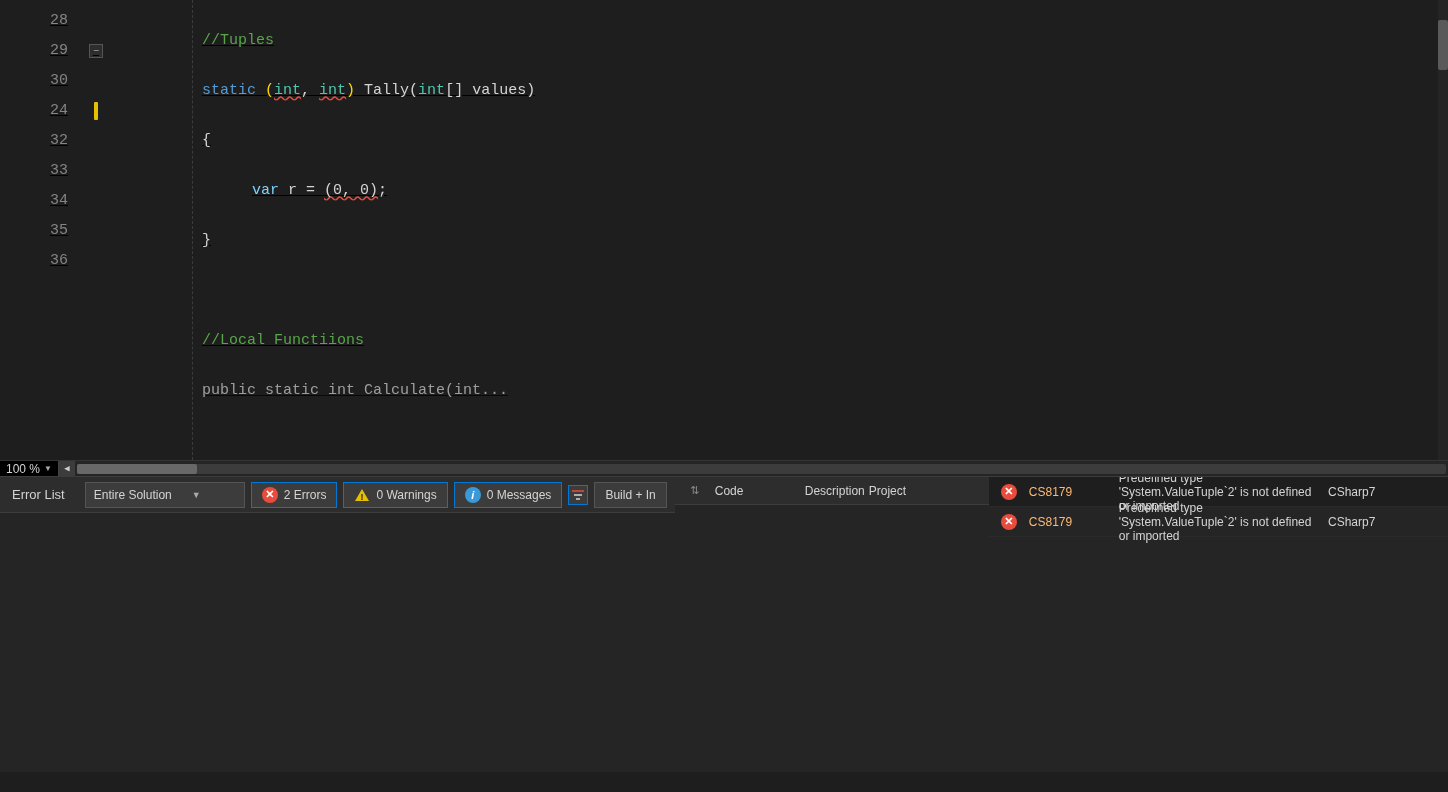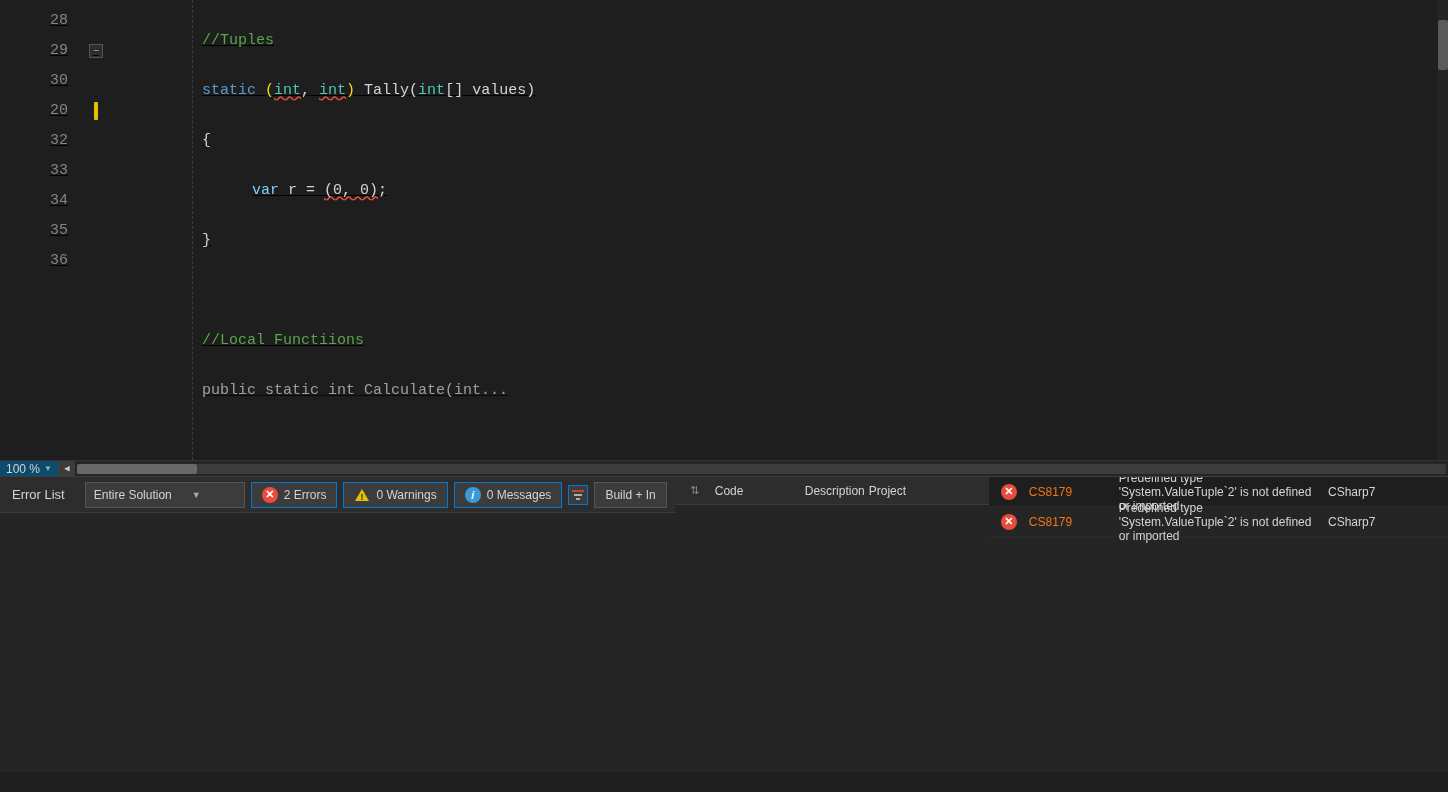--- a/index.html
+++ b/index.html
@@ -120,21 +120,21 @@
       height: 16px;
       background: #252526;
       display: flex;
       align-items: center;
       border-top: 1px solid #333;
     }
 
     .zoom-control {
       display: flex;
       align-items: center;
-      background: #0c4a6e;
+      background: #000000;
       color: #d4d4d4;
       font-family: 'Segoe UI', sans-serif;
       font-size: 12px;
       padding: 4px 6px;
       height: 100%;
       border-right: 1px solid #444;
       gap: 4px;
     }
 
     .zoom-dropdown-arrow {
@@ -351,36 +351,36 @@
       border-bottom: 1px solid #2a2a2a;
       font-family: 'Segoe UI', sans-serif;
       font-size: 12px;
       color: #d4d4d4;
       padding: 0 4px;
     }
     .error-row:nth-child(even) { background: #252526; }
     .error-row:nth-child(odd) { background: #1e1e1e; }
 
     .error-code-link {
-      color: #f97316;
+      color: #fdba74;
       text-decoration: none;
       cursor: pointer;
     }
   </style>
 </head>
 <body>
 
 <div class="code-editor">
   <div class="code-area">
 
     <div class="line-numbers">
       <span class="ln">28</span>
       <span class="ln">29</span>
       <span class="ln">30</span>
-      <span class="ln">20</span>
+      <span class="ln">24</span>
       <span class="ln">32</span>
       <span class="ln">33</span>
       <span class="ln">34</span>
       <span class="ln">35</span>
       <span class="ln">36</span>
     </div>
 
     <div class="gutter">
       <div class="gutter-line"></div>
       <div class="gutter-line">

